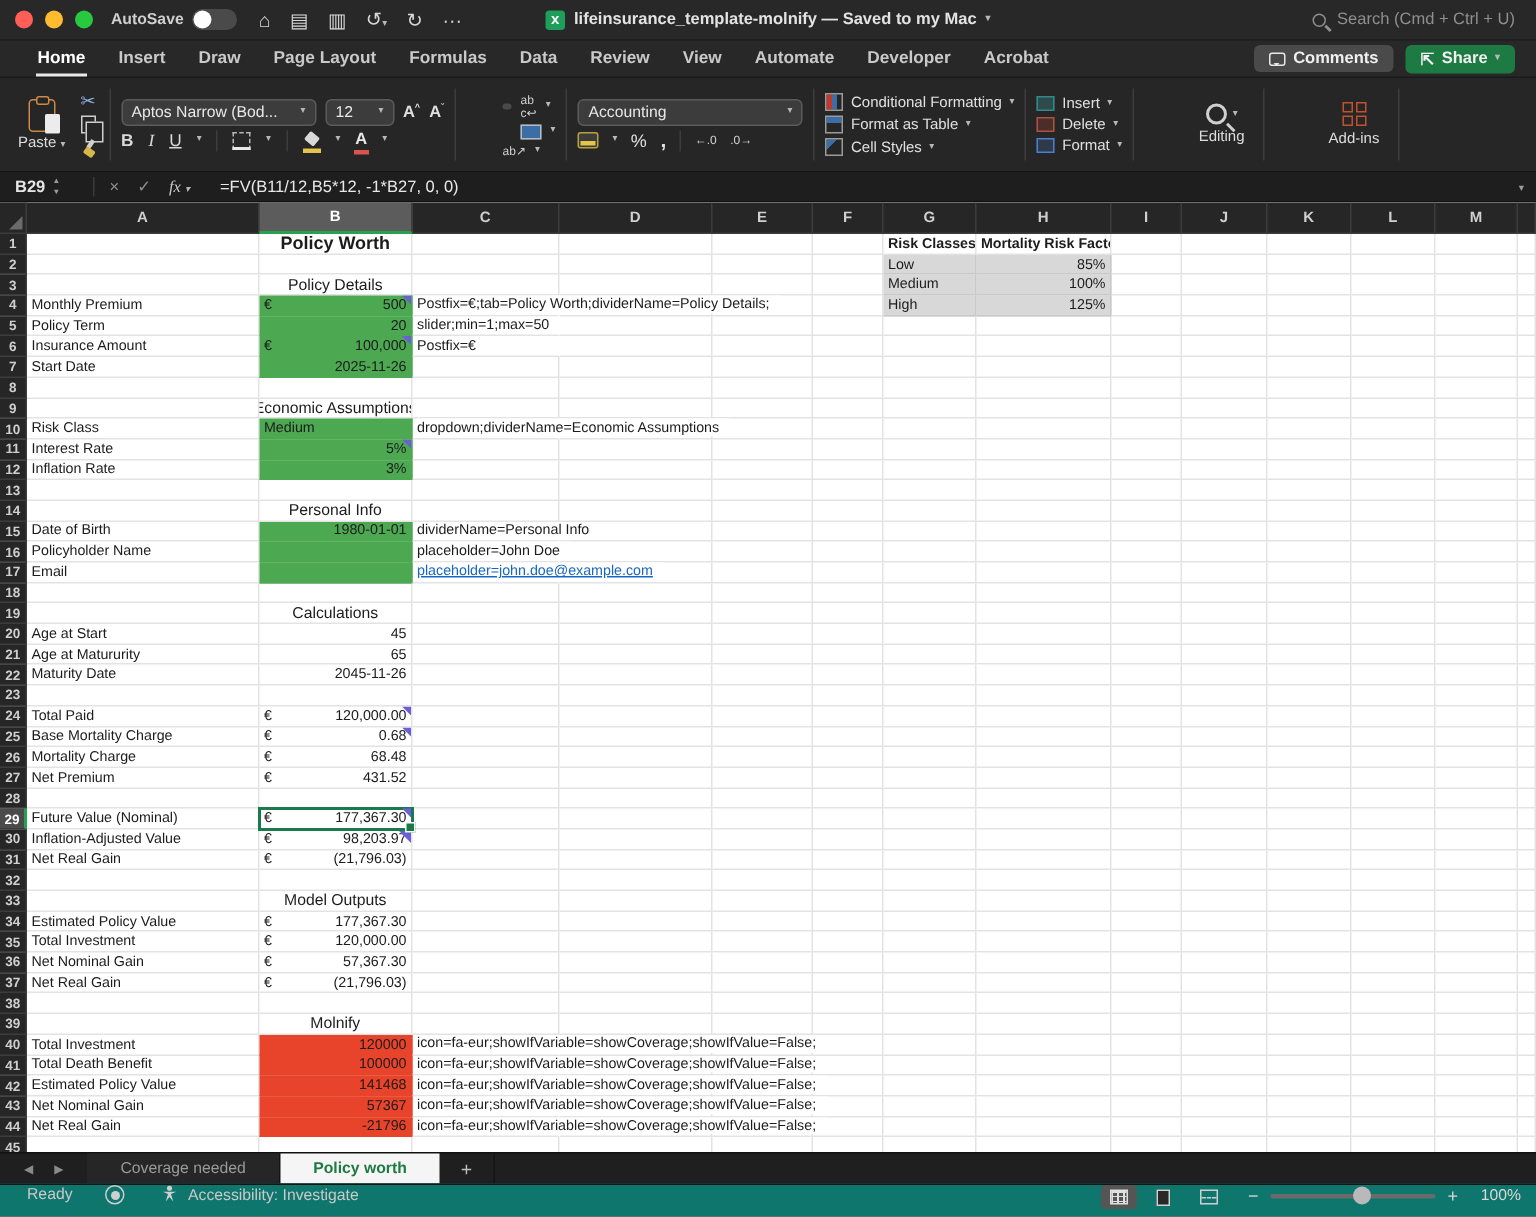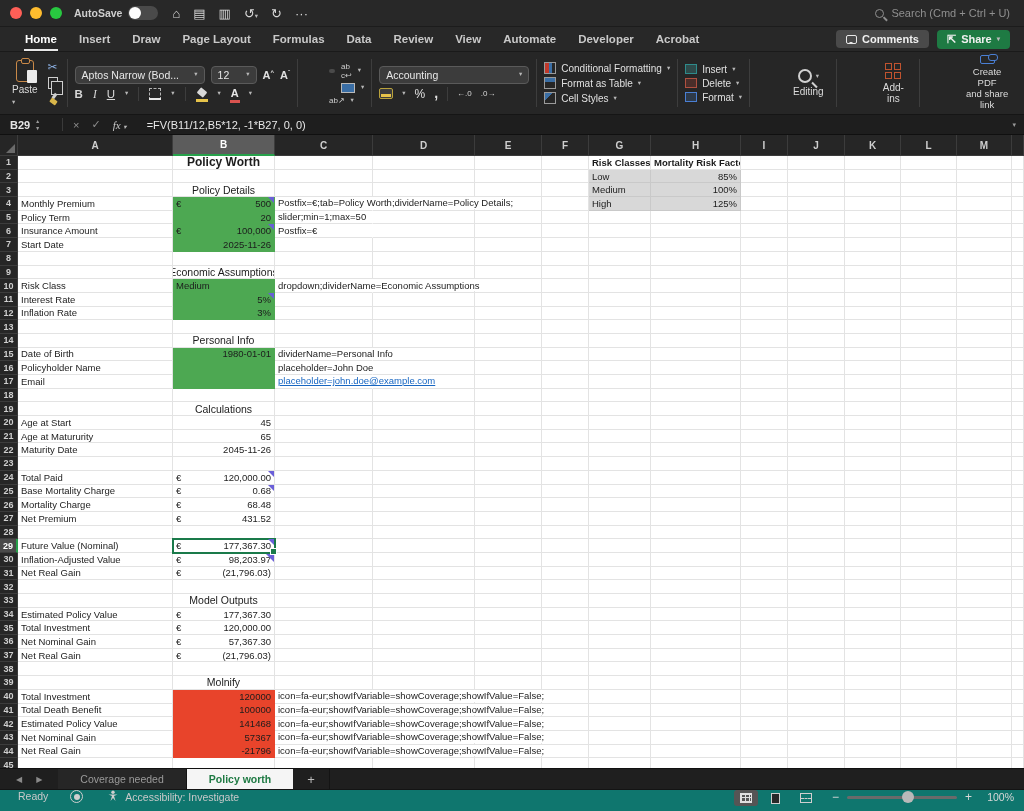--- a/index.html
+++ b/index.html
@@ -195,20 +195,25 @@
         </span>
     </div>
     <div class="qa-icons">
       <span class="glyph">⌂</span>
       <span class="glyph">▤</span>
       <span class="glyph">▥</span>
       <span class="glyph">↺<span class="chev">▾</span></span>
       <span class="glyph">↻</span>
       <span class="glyph">···</span>
     </div>
+    <div class="doc-title">
+      <span class="xl-icon"></span>
+      <span>lifeinsurance_template-molnify — Saved to my Mac</span>
+      <span class="chev">▾</span>
+    </div>
     <div class="searchbox">
       <span class="mag"></span>
       <span>Search (Cmd + Ctrl + U)</span>
     </div>
   </div>
 
   <div class="tabrow">
     <span class="rtab active">Home</span>
     <span class="rtab">Insert</span>
     <span class="rtab">Draw</span>
@@ -362,24 +367,20 @@
     <div class="bigbtn">
       <span class="addins-ic">
           <span></span>
           <span></span>
           <span></span>
           <span></span>
         </span>
       <span class="btn-lbl">Add-ins</span>
     </div>
     <div class="rsep"></div>
-    <div class="bigbtn">
-      <span class="pdfic"></span>
-      <span class="two-line"><span>Create PDF</span><br><span>and share link</span></span>
-    </div>
   </div>
 
   <div class="fbar">
     <div class="namebox">
       <span>B29</span>
       <span class="stepper">
           <span>▴</span>
           <span>▾</span>
         </span>
     </div>

